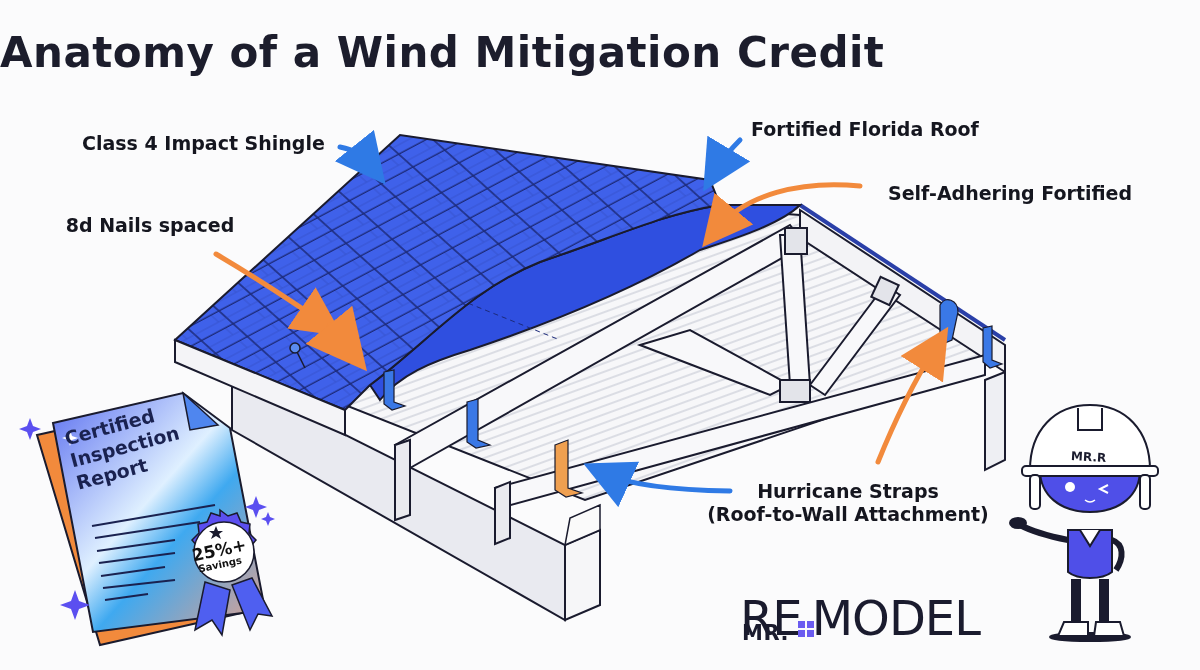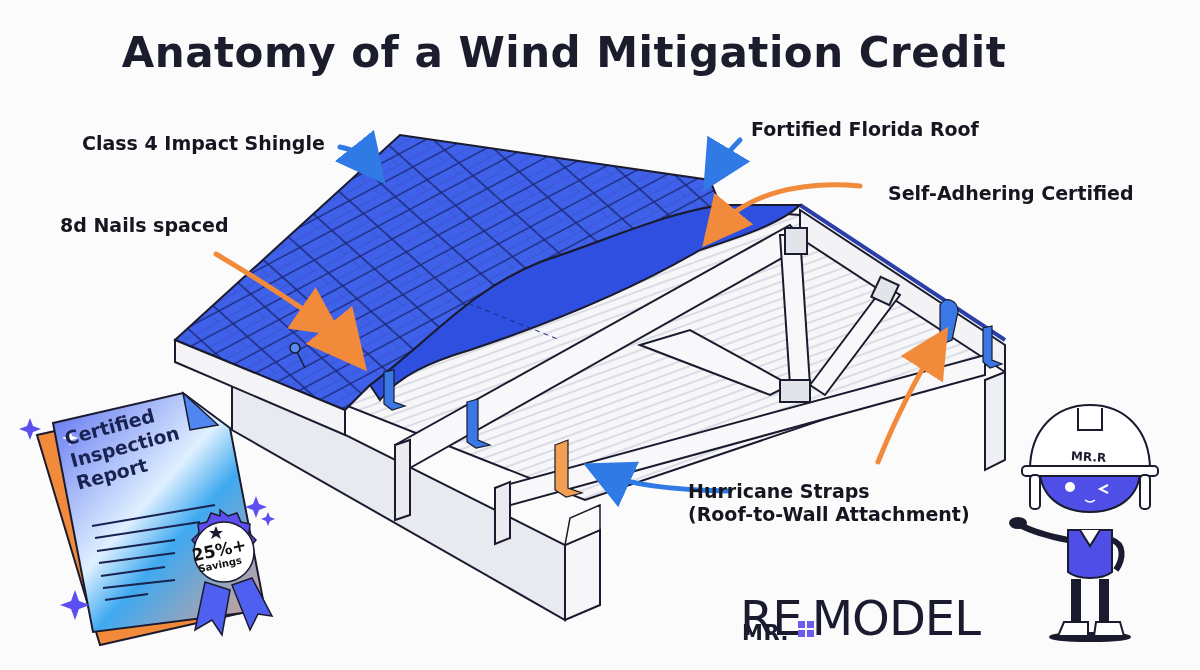--- a/index.html
+++ b/index.html
@@ -1,19 +1,19 @@
 <!DOCTYPE html>
 <html><head>
 <meta charset="utf-8">
 <style>
   html, body { margin: 0; padding: 0; }
   body { width: 1200px; height: 670px; background: #fbfbfc; overflow: hidden; position: relative; font-family: "DejaVu Sans", sans-serif; color: #1a1b2e; }
-  .title { position: absolute; left: 0; width: 1128px; top: 28px; text-align: center; font-size: 42px; font-weight: bold; letter-spacing: 0.5px; color: #1c1d2c; }
+  .title { position: absolute; left: 0; width: 1128px; top: 28px; font-size: 42px; font-weight: bold; letter-spacing: 0.5px; color: #1c1d2c; }
   .label { position: absolute; font-weight: bold; font-size: 19px; line-height: 23px; color: #15161f; white-space: nowrap; }
-  .label.center { text-align: left; }
+  .label.center { text-align: center; }
   #art { position: absolute; left: 0; top: 0; }
   .logo-mr { position: absolute; left: 742px; top: 578px; font-size: 21px; font-weight: bold; color: #1a1b2e; letter-spacing: 0.5px; margin-top: 43px; }
   .logo-main { position: absolute; left: 740px; top: 590px; font-size: 48px; font-weight: normal; color: #1a1b2e; letter-spacing: -1px; }
   .logo-main .win { display: inline-block; position: relative; width: 16px; height: 16px; margin: 0 -2px 0 -4px; vertical-align: -2px; }
   .logo-main .win i { position: absolute; width: 7px; height: 7px; background: #6b5cf0; }
   .cert-text { position: absolute; left: 62px; top: 428px; font-size: 19px; font-weight: bold; line-height: 23px; color: #1a2250; transform: rotate(-15deg); transform-origin: left top; }
   .badge-num { position: absolute; left: 188px; top: 540px; width: 62px; text-align: center; font-size: 17px; font-weight: bold; color: #111; transform: rotate(-12deg); }
   .badge-sub { position: absolute; left: 192px; top: 559px; width: 56px; text-align: center; font-size: 10px; font-weight: bold; color: #111; transform: rotate(-12deg); }
   .helmet-text { position: absolute; left: 1071px; top: 450px; font-size: 12px; font-weight: bold; color: #1a1b2e; transform: rotate(3deg); }
 </style>
@@ -161,21 +161,21 @@
 
 <div class="label" style="left:82px; top:132px;">Class 4 Impact Shingle</div>
 
 <div class="label center" style="left:60px; top:214px; width:180px;">
   <div>8d Nails spaced</div>
 </div>
 
 <div class="label" style="left:751px; top:118px;">Fortified Florida Roof</div>
 
 <div class="label" style="left:888px; top:182px;">
-  <div>Self-Adhering Certified</div>
+  <div>Self-Adhering Fortified</div>
 </div>
 
 <div class="label center" style="left:688px; top:480px; width:320px;">
   <div>Hurricane Straps</div>
   <div>(Roof-to-Wall Attachment)</div>
 </div>
 
 <div class="cert-text">
   <div>Certified</div>
   <div>Inspection</div>

